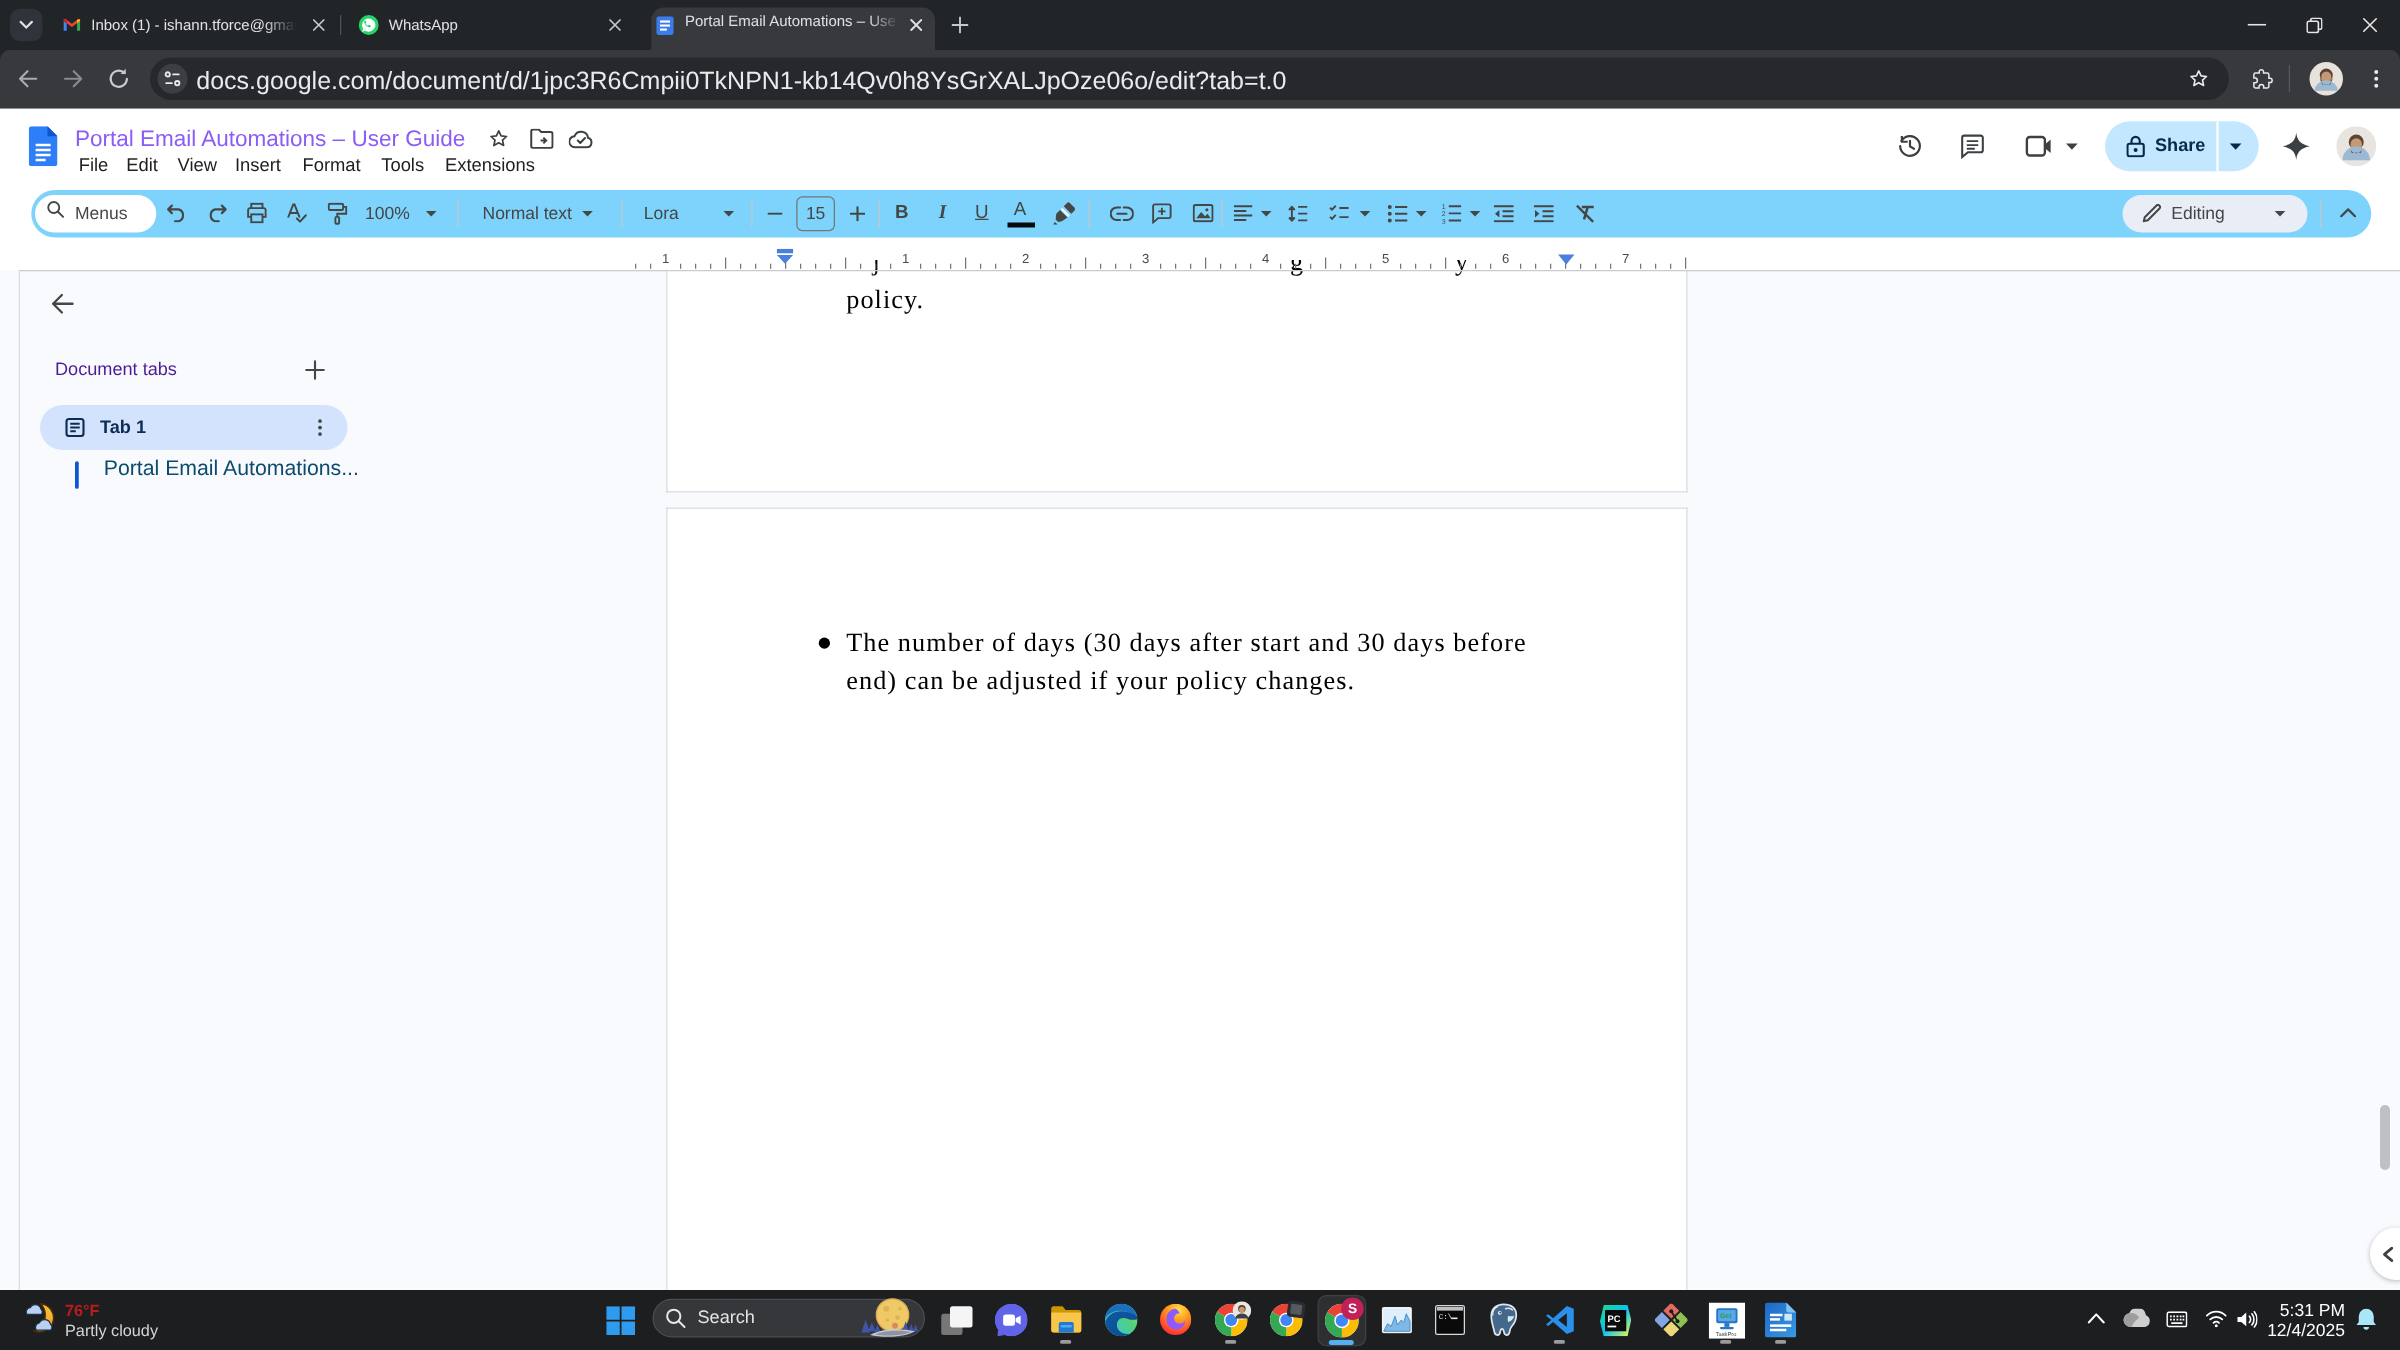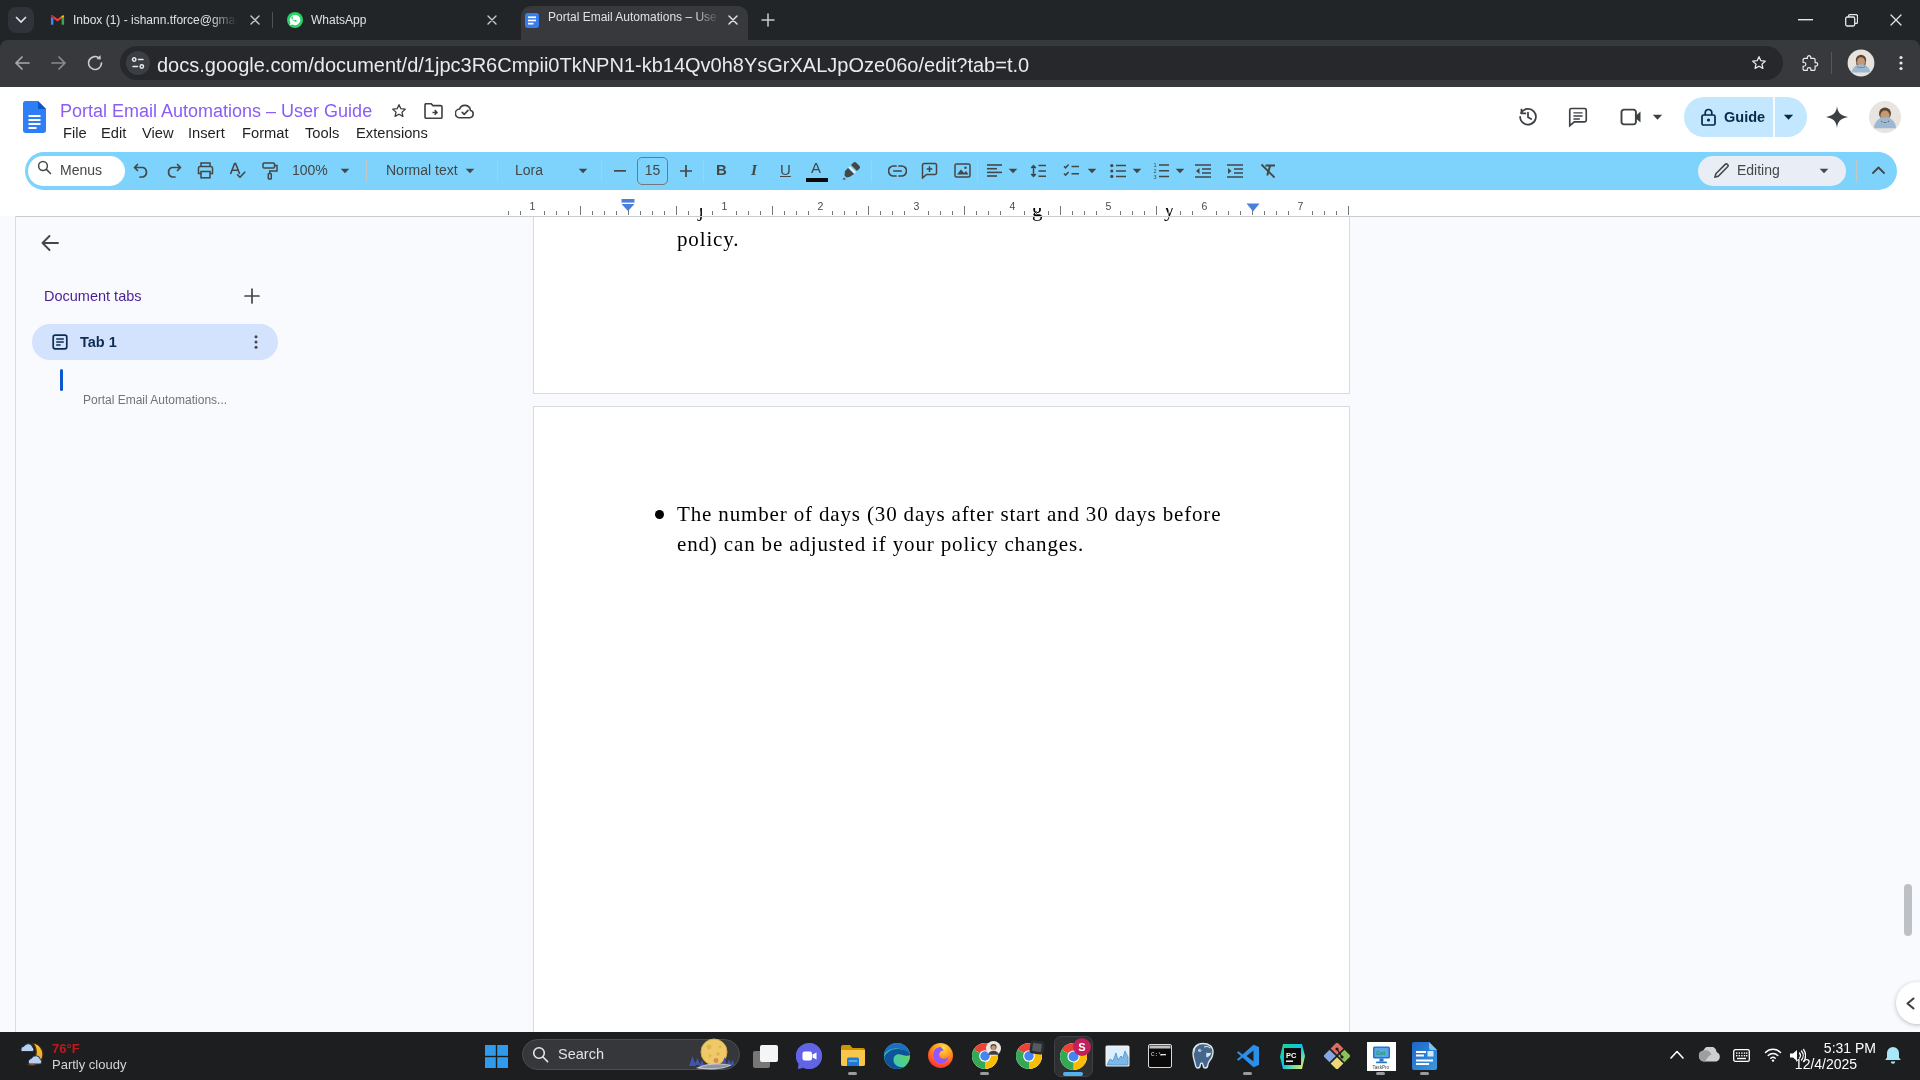--- a/index.html
+++ b/index.html
@@ -185,21 +185,21 @@
     <path d="M0.8 0.8 L5.5 5.8 L10.2 0.8 Z" fill="#3c4043"></path>
   </svg>
 
 <div class="abs" style="left:1684px;top:97px;width:123px;height:40px;border-radius:20px;background:#c2e7ff;"></div>
 <div class="abs" style="left:1773px;top:97px;width:1.5px;height:40px;background:#f8fafd;"></div>
 <svg class="abs" style="left:1701px;top:108px" width="15" height="18" viewBox="0 0 15 18">
     <rect x="1" y="7" width="13" height="10" rx="1.6" fill="none" stroke="#07294a" stroke-width="1.7"></rect>
     <path d="M4.2 7 V4.8 a3.3 3.3 0 0 1 6.6 0 V7" fill="none" stroke="#07294a" stroke-width="1.7"></path>
     <circle cx="7.5" cy="12" r="1.6" fill="#07294a"></circle>
   </svg>
-<div class="abs" style="left:1724px;top:109px;font-size:14.5px;font-weight:600;color:#07294a;">Guide</div>
+<div class="abs" style="left:1724px;top:109px;font-size:14.5px;font-weight:600;color:#07294a;">Share</div>
 <svg class="abs" style="left:1783px;top:114px" width="11" height="7" viewBox="0 0 11 7">
     <path d="M0.8 0.8 L5.5 5.8 L10.2 0.8 Z" fill="#07294a"></path>
   </svg>
 
 <svg class="abs" style="left:1826px;top:106px" width="22" height="22" viewBox="0 0 22 22">
     <path d="M11 0 C11.6 6 14 9.4 22 11 C14 12.6 11.6 16 11 22 C10.4 16 8 12.6 0 11 C8 9.4 10.4 6 11 0 Z" fill="#3c4043"></path>
   </svg>
 <svg class="abs" style="left:1869px;top:101px" width="32" height="32" viewBox="0 0 32 32">
   <circle cx="16" cy="16" r="16" fill="#e8e4e0"></circle>
   <circle cx="16" cy="12.6" r="6" fill="#5c4433"></circle>
@@ -496,21 +496,21 @@
   </svg>
 <div class="abs" style="left:80px;top:334px;font-size:14.5px;font-weight:600;color:#0d2c54;">Tab 1</div>
 <svg class="abs" style="left:248px;top:334px" width="16" height="16" viewBox="0 0 16 16">
     <g fill="#444746">
       <circle cx="8" cy="2.8" r="1.5"></circle>
       <circle cx="8" cy="8" r="1.5"></circle>
       <circle cx="8" cy="13.2" r="1.5"></circle>
     </g>
   </svg>
 <div class="abs" style="left:60px;top:369px;width:3px;height:22px;border-radius:2px;background:#0b57d0;"></div>
-<div class="abs" style="left:83px;top:393px;font-size:12px;color:#737373;">Portal Email Automations...</div>
+<div class="abs" style="left:83px;top:365px;font-size:17px;color:#0c4a6e;">Portal Email Automations...</div>
 
 <div class="abs" style="left:655px;top:510px;width:9px;height:9px;border-radius:50%;background:#000;"></div>
 <div class="abs doctext" style="left:677px;top:502px;">The number of days (30 days after start and 30 days before</div>
 <div class="abs doctext" style="left:677px;top:532px;">end) can be adjusted if your policy changes.</div>
 
 <div class="abs" style="left:1904px;top:884px;width:8px;height:52px;border-radius:4px;background:#bdc1c6;"></div>
 <div class="abs" style="left:1896px;top:982px;width:42px;height:42px;border-radius:50%;background:#ffffff;box-shadow:0 1px 4px rgba(0,0,0,0.25);"></div>
 <svg class="abs" style="left:1905px;top:997px" width="10" height="13" viewBox="0 0 10 13">
     <path d="M8.5 1.5 L2.5 6.5 L8.5 11.5" fill="none" stroke="#3c4043" stroke-width="2.1" stroke-linecap="round" stroke-linejoin="round"></path>
   </svg>
@@ -766,17 +766,17 @@
 </svg>
 <svg class="abs" style="left:1789px;top:1048px" width="17" height="15" viewBox="0 0 17 15">
   <path d="M1 5.5 H4 L8 2 V13 L4 9.5 H1 Z" fill="#ffffff"></path>
   <g fill="none" stroke="#ffffff" stroke-width="1.3" stroke-linecap="round">
     <path d="M10.5 5 a4 4 0 0 1 0 5"></path>
     <path d="M12.5 3 a7 7 0 0 1 0 9"></path>
     <path d="M14.5 1.4 a9.8 9.8 0 0 1 0 12.2"></path>
   </g>
 </svg>
 <div class="abs" style="left:1776px;top:1040px;width:100px;text-align:right;font-size:14px;color:#ffffff;">5:31 PM</div>
-<div class="abs" style="left:1776px;top:1056px;width:100px;text-align:center;font-size:14px;color:#ffffff;">12/4/2025</div>
+<div class="abs" style="left:1776px;top:1056px;width:100px;text-align:right;font-size:14px;color:#ffffff;">12/4/2025</div>
 <svg class="abs" style="left:1884px;top:1046px" width="18" height="20" viewBox="0 0 18 20">
   <path d="M9 1 a6 6 0 0 1 6 6 v4.5 l1.8 2.5 H1.2 L3 11.5 V7 a6 6 0 0 1 6 -6 Z" fill="#a9e6f7"></path>
   <path d="M6.8 15.5 a2.2 2.2 0 0 0 4.4 0 Z" fill="#a9e6f7"></path>
 </svg>
 
 </body></html>

